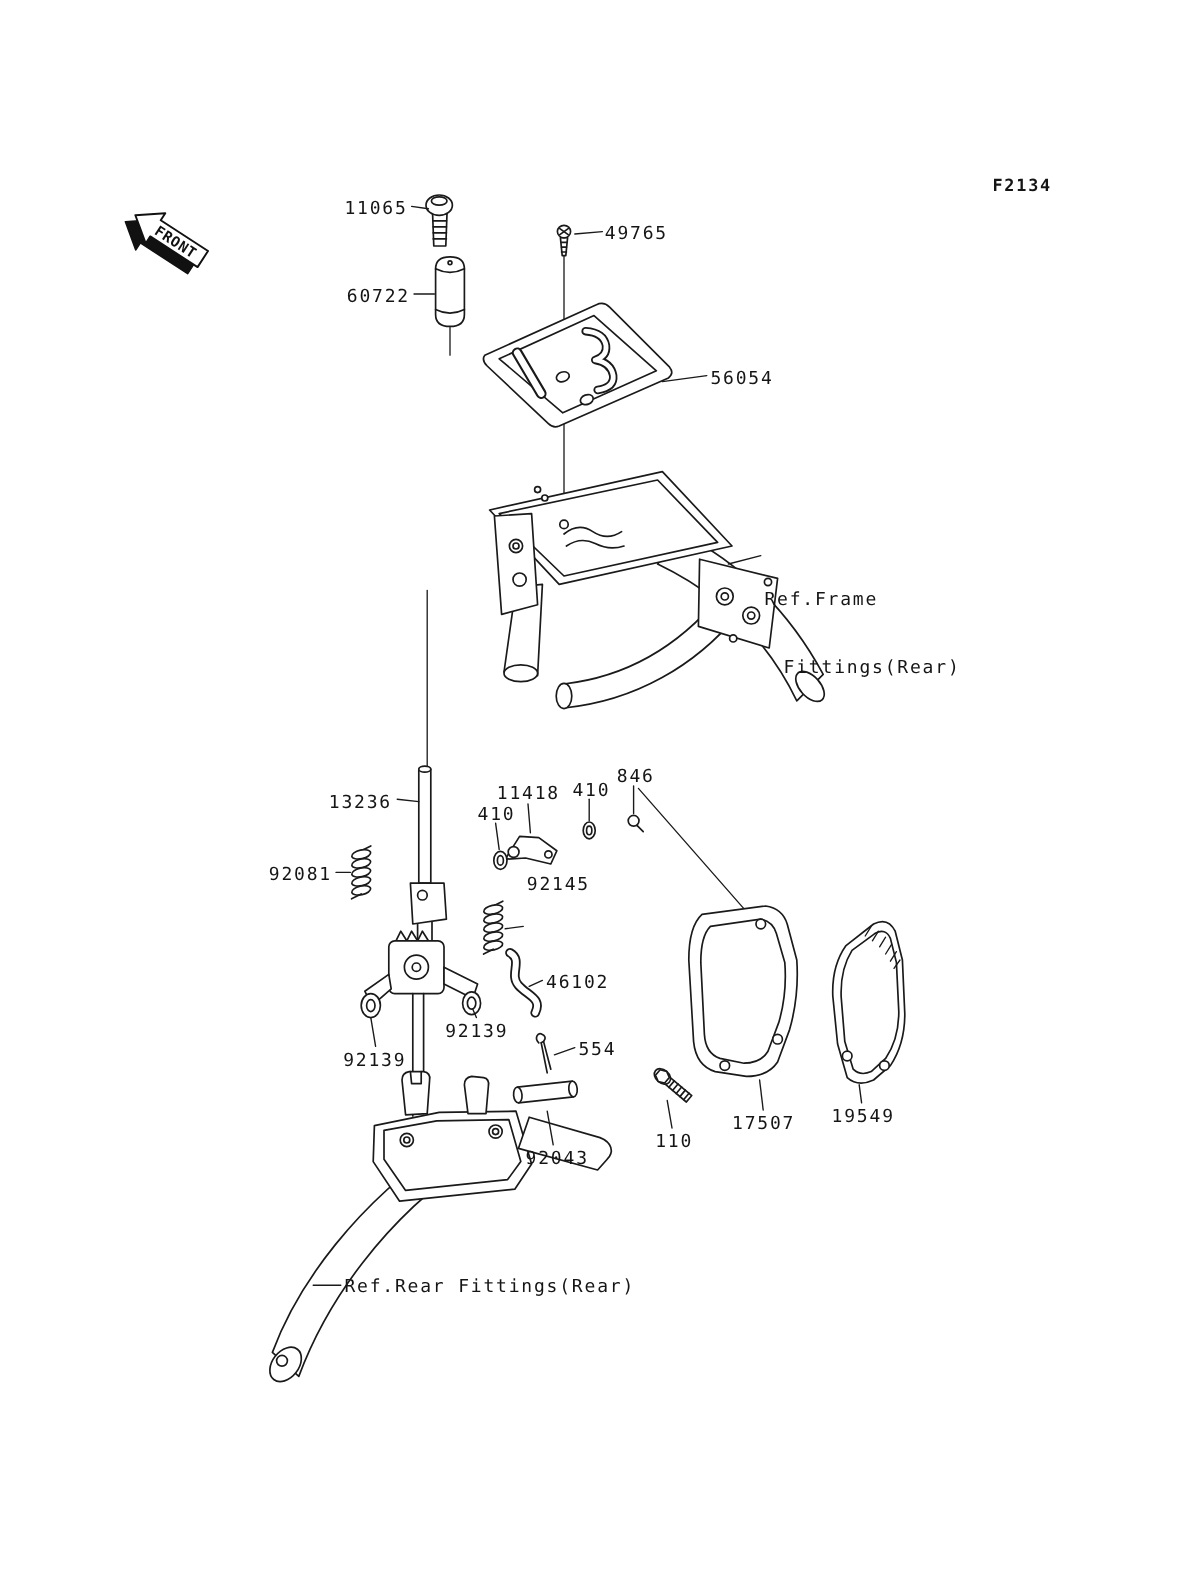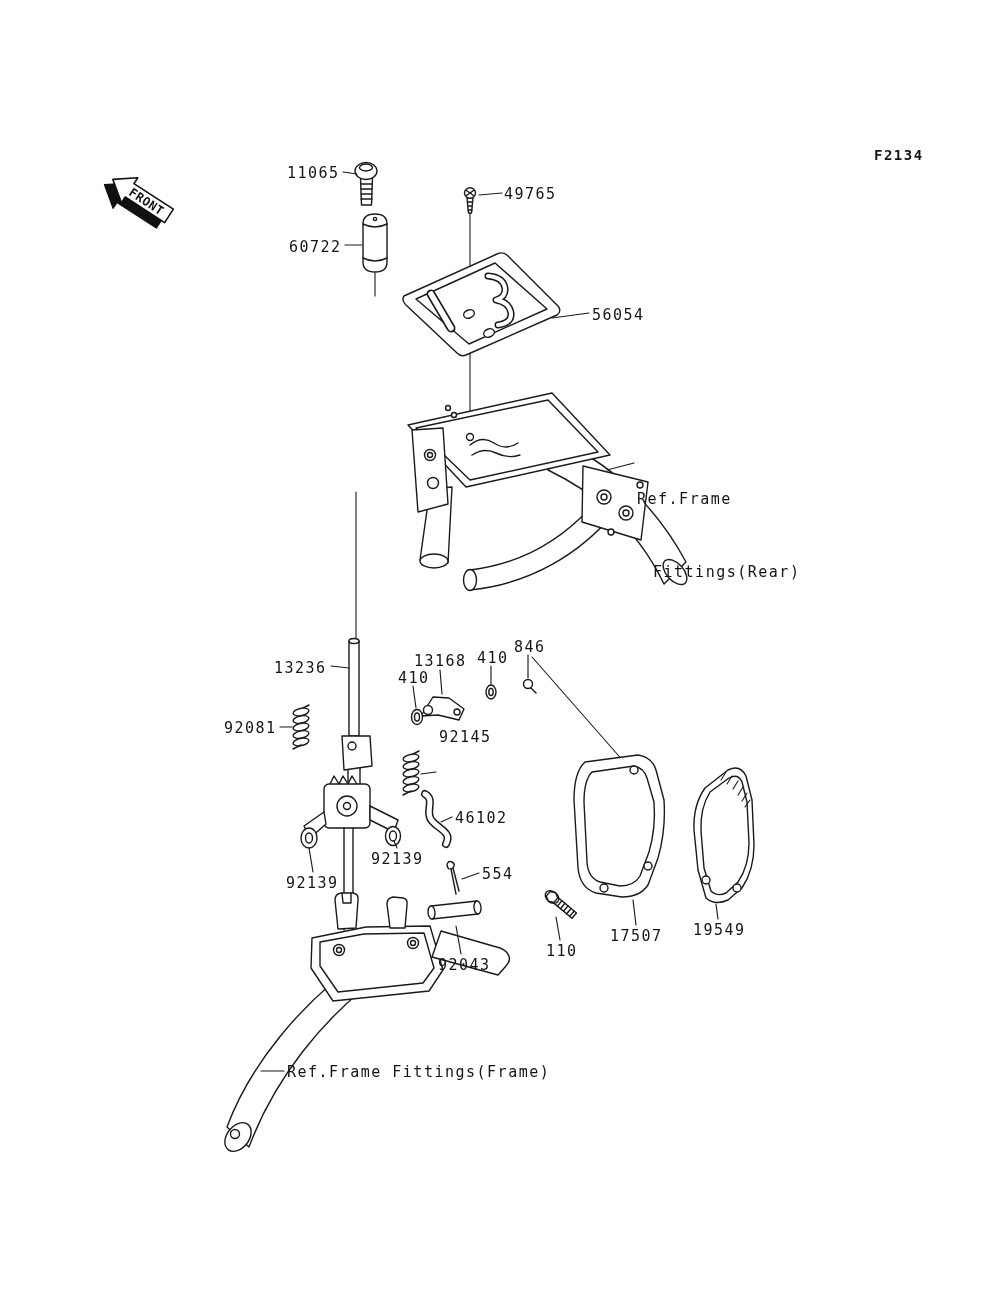--- a/index.html
+++ b/index.html
@@ -1,22 +1,22 @@
 <!DOCTYPE html>
 <html><head>
 <meta charset="utf-8">
 <style>
   html,body{margin:0;padding:0;background:#fff;}
   .canvas{position:relative;width:1000px;height:1309px;background:#fff;overflow:hidden;
           font-family:"DejaVu Sans Mono",monospace;color:#151515;}
   .canvas svg{position:absolute;left:0;top:0;}
   .plabel{position:absolute;font-weight:400;font-size:15px;line-height:19px;
           letter-spacing:1.5px;white-space:pre;}
-  .figcode{position:absolute;font-weight:700;font-size:14px;letter-spacing:1.5px;margin-left:47px;}
-  .indent2{margin-left:16px;margin-top:16px;}
+  .figcode{position:absolute;font-weight:700;font-size:14px;letter-spacing:1.5px;}
+  .indent2{margin-left:16px;}
 </style>
 </head>
 <body>
 
 <div class="canvas">
 
   <svg width="1000" height="1309" viewBox="0 0 1000 1309" fill="#fff" stroke="#1a1a1a" stroke-width="1.4" stroke-linejoin="round" stroke-linecap="round">
 
     <g fill="none" stroke-width="1.1">
       <line x1="470" y1="212" x2="470" y2="437"></line>
@@ -256,34 +256,34 @@
     </g>
   </svg>
 
   <div class="figcode" style="left:827px;top:147px">F2134</div>
 
   <div class="plabel" style="left:287px;top:164px">11065</div>
   <div class="plabel" style="left:504px;top:185px">49765</div>
   <div class="plabel" style="left:289px;top:238px">60722</div>
   <div class="plabel" style="left:592px;top:306px">56054</div>
   <div class="plabel" style="left:274px;top:659px">13236</div>
-  <div class="plabel" style="left:414px;top:652px">13168</div>
+  <div class="plabel" style="left:414px;top:652px">11418</div>
   <div class="plabel" style="left:398px;top:669px">410</div>
   <div class="plabel" style="left:477px;top:649px">410</div>
   <div class="plabel" style="left:514px;top:638px">846</div>
   <div class="plabel" style="left:224px;top:719px">92081</div>
   <div class="plabel" style="left:439px;top:728px">92145</div>
   <div class="plabel" style="left:455px;top:809px">46102</div>
   <div class="plabel" style="left:371px;top:850px">92139</div>
   <div class="plabel" style="left:286px;top:874px">92139</div>
   <div class="plabel" style="left:482px;top:865px">554</div>
   <div class="plabel" style="left:438px;top:956px">92043</div>
   <div class="plabel" style="left:546px;top:942px">110</div>
   <div class="plabel" style="left:610px;top:927px">17507</div>
   <div class="plabel" style="left:693px;top:921px">19549</div>
 
   <div class="plabel" style="left:637px;top:452px">
     <div>Ref.Frame</div>
     <div class="indent2">Fittings(Rear)</div>
   </div>
-  <div class="plabel" style="left:287px;top:1063px">Ref.Frame Fittings(Frame)</div>
+  <div class="plabel" style="left:287px;top:1063px">Ref.Rear Fittings(Rear)</div>
 
 </div>
 
 </body></html>

